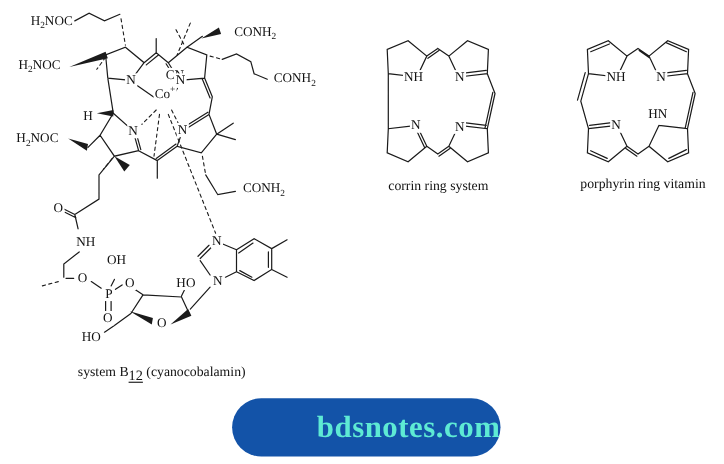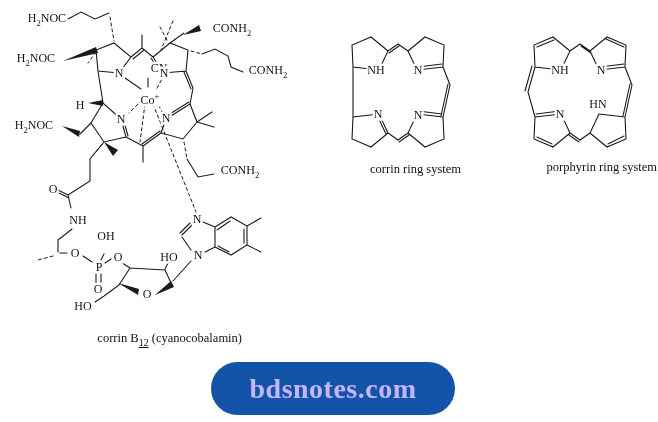--- a/index.html
+++ b/index.html
@@ -3,24 +3,24 @@
 <meta charset="utf-8">
 <style>
   html,body{margin:0;padding:0;background:#fff;}
   .canvas{position:relative;width:658px;height:422px;background:#ffffff;
           font-family:"Liberation Serif",serif;overflow:hidden;}
   svg.bonds{position:absolute;left:0;top:0;}
   .atom{position:absolute;transform:translate(-50%,-50%);background:#ffffff;
         color:#111111;font-size:12px;line-height:1.05;padding:0 1px;white-space:nowrap;}
   .atom sub{font-size:8.5px;}
   .atom sup{font-size:8.5px;}
-  .caption{position:absolute;color:#111111;font-size:12.5px;text-align:right;white-space:nowrap;}
-  .caption sub{font-size:10px;text-decoration:underline;}
+  .caption{position:absolute;color:#111111;font-size:12.5px;text-align:center;white-space:nowrap;}
+  .caption sub{font-size:13px;text-decoration:underline;}
   .badge{position:absolute;left:211px;top:362px;width:244px;height:53px;border-radius:27px;
-         background:#1353a8;color:#c4b5fd;display:flex;align-items:center;justify-content:center;
+         background:#1353a8;color:#5eead4;display:flex;align-items:center;justify-content:flex-end;
          font-weight:700;font-size:28px;letter-spacing:.5px;cursor:pointer;}
 </style>
 </head>
 <body>
 
 <div class="canvas">
 
   <svg class="bonds" width="658" height="422" viewBox="0 0 658 422">
 
     <g stroke="#1b1b1b" stroke-width="1.1" fill="none" stroke-linecap="round">
@@ -143,21 +143,21 @@
     </g>
   </svg>
 
   <span class="atom" style="left:47px;top:20px"><span>H</span><sub>2</sub><span>NOC</span></span>
   <span class="atom" style="left:36px;top:60px"><span>H</span><sub>2</sub><span>NOC</span></span>
   <span class="atom" style="left:34px;top:127px"><span>H</span><sub>2</sub><span>NOC</span></span>
   <span class="atom" style="left:232px;top:30px"><span>CONH</span><sub>2</sub></span>
   <span class="atom" style="left:268px;top:72px"><span>CONH</span><sub>2</sub></span>
   <span class="atom" style="left:240px;top:172px"><span>CONH</span><sub>2</sub></span>
   <span class="atom" style="left:159px;top:68px">CN</span>
-  <span class="atom" style="left:150px;top:99px"><span>Co</span><sup>+</sup></span>
+  <span class="atom" style="left:150px;top:84px"><span>Co</span><sup>+</sup></span>
   <span class="atom" style="left:119px;top:73px">N</span>
   <span class="atom" style="left:164px;top:73px">N</span>
   <span class="atom" style="left:121px;top:119px">N</span>
   <span class="atom" style="left:166px;top:118px">N</span>
   <span class="atom" style="left:80px;top:105px">H</span>
   <span class="atom" style="left:53px;top:189px">O</span>
   <span class="atom" style="left:78px;top:220px">NH</span>
   <span class="atom" style="left:75px;top:253px">O</span>
   <span class="atom" style="left:106px;top:236px">OH</span>
   <span class="atom" style="left:99px;top:267px">P</span>
@@ -172,21 +172,21 @@
   <span class="atom" style="left:376px;top:70px">NH</span>
   <span class="atom" style="left:418px;top:70px">N</span>
   <span class="atom" style="left:378px;top:114px">N</span>
   <span class="atom" style="left:418px;top:115px">N</span>
 
   <span class="atom" style="left:560px;top:70px">NH</span>
   <span class="atom" style="left:601px;top:70px">N</span>
   <span class="atom" style="left:560px;top:114px">N</span>
   <span class="atom" style="left:598px;top:104px">HN</span>
 
-  <span class="caption" style="left:52px;top:331px;width:190px"><span>corrin B</span><sub>12</sub><span> (cyanocobalamin)</span></span>
+  <span class="caption" style="left:52px;top:331px;width:190px"><span>system B</span><sub>12</sub><span> (cyanocobalamin)</span></span>
   <span class="caption" style="left:336px;top:162px;width:125px">corrin ring system</span>
-  <span class="caption" style="left:512px;top:160px;width:145px">porphyrin ring system</span>
+  <span class="caption" style="left:512px;top:160px;width:145px">porphyrin ring vitamin</span>
 
   <div class="badge">
     <span>bdsnotes.com</span>
   </div>
 
 </div>
 
 </body></html>

